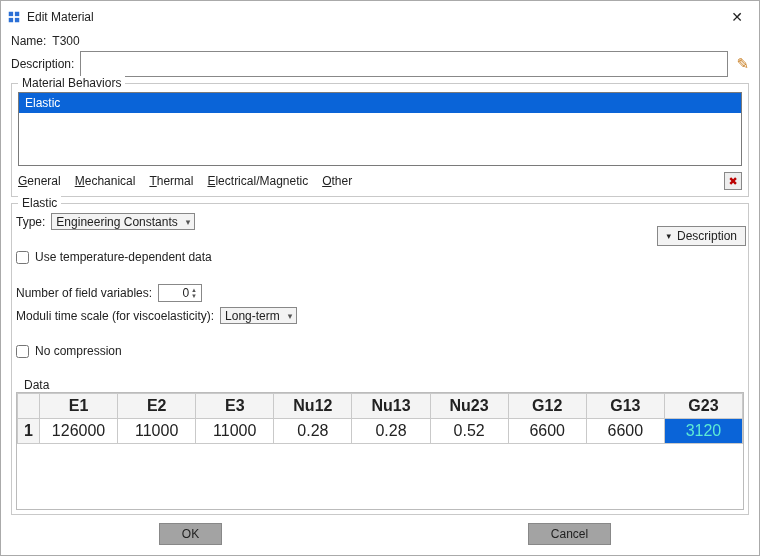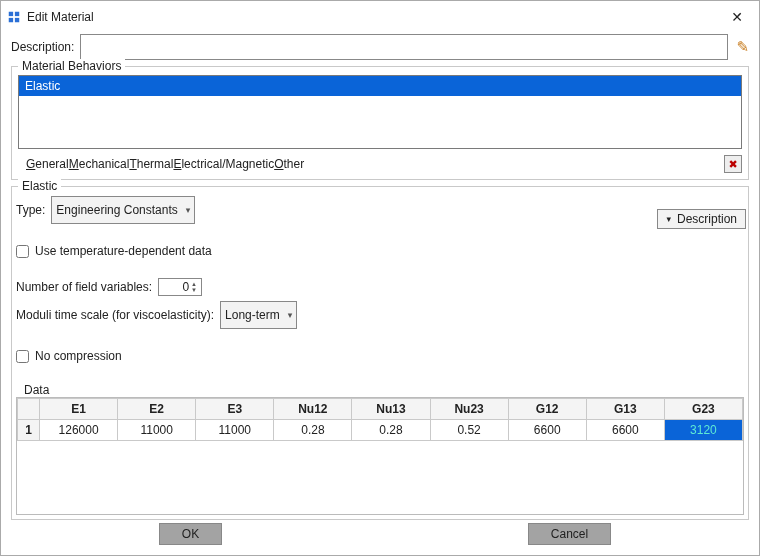--- a/index.html
+++ b/index.html
@@ -11,43 +11,43 @@
 .content { padding: 0 10px; }
 .row { display: flex; align-items: center; margin: 3px 0; }
 .row .label { margin-right: 6px; }
 .desc-input { flex: 1; height: 26px; border: 1px solid #888; background: #fff; padding: 2px 4px; }
 .pencil { margin-left: 8px; font-size: 15px; color: #c77b1d; cursor: pointer; }
 .groupbox { border: 1px solid #c9c9c9; margin-top: 6px; padding: 4px 2px 2px 2px; position: relative; }
 .groupbox .legend { position: absolute; top: -8px; left: 6px; background: #fff; padding: 0 4px; font-size: 12px; color: #222; }
 .behaviors-list { border: 1px solid #7a7a7a; height: 74px; margin: 4px; background: #fff; }
 .behaviors-list .item { padding: 3px 6px; }
 .behaviors-list .item.selected { background: #0a64d8; color: #fff; }
-.menubar { display: flex; align-items: center; margin: 6px 4px 4px 12px; }
+.menubar { display: flex; align-items: center; gap: 14px; margin: 6px 4px 4px 4px; }
 .menubar .menu { cursor: pointer; }
 .menubar .menu span.ul { text-decoration: underline; }
 .menubar .spacer { flex: 1; }
 .palette-btn { width: 18px; height: 18px; border: 1px solid #888; background: #eee; display: inline-flex; align-items: center; justify-content: center; font-size: 11px; color: #b00; }
 .elastic-area { margin-top: 6px; position: relative; }
 .field-row { display: flex; align-items: center; margin: 5px 2px; }
 .field-row label { margin-right: 6px; }
-.select { border: 1px solid #888; background: #f3f3f3; height: 28px; display: inline-flex; align-items: center; padding: 0 4px; }
+.select { border: 1px solid #888; background: #f3f3f3; height: 17px; display: inline-flex; align-items: center; padding: 0 4px; }
 .select .caret { margin-left: 8px; font-size: 9px; color: #555; }
 .suboptions { position: absolute; right: 2px; top: 22px; border: 1px solid #888; background: #f3f3f3; padding: 2px 8px; display: inline-flex; align-items: center; gap: 6px; }
 .suboptions .tri { font-size: 9px; }
 .chk { display: flex; align-items: center; gap: 6px; margin: 20px 2px; }
 .chk input { width: 13px; height: 13px; }
 .spinner { display: inline-flex; align-items: center; }
 .spinner input { width: 44px; height: 18px; border: 1px solid #888; text-align: right; padding-right: 12px; }
 .spinner .spins { display: inline-flex; flex-direction: column; margin-left: -11px; }
 .spinner .spins span { font-size: 6px; line-height: 6px; cursor: pointer; color:#555; }
 .data-box { margin: 6px 2px 2px 2px; }
 .data-legend { margin-left: 4px; margin-bottom: -8px; background:#fff; padding:0 4px; display:inline-block; position:relative; z-index:2; }
 .data-table-wrap { border: 1px solid #bbb; height: 118px; overflow: hidden; background:#fff; }
 table { border-collapse: collapse; width: 100%; table-layout: fixed; }
-th, td { border: 1px solid #c9c9c9; padding: 3px 0; text-align: center; font-size: 12px; }
+th, td { border: 1px solid #c9c9c9; padding: 3px 0; text-align: center; font-size: 16px; }
 th { background: #f4f4f4; font-weight: 600; }
 th.rownum, td.rownum { width: 22px; background: #f4f4f4; font-weight: 600; }
 td.selcell { background: #0a64d8; color: #5eead4; }
 .buttonbar { position: absolute; bottom: 10px; left: 0; right: 0; display: flex; }
 .buttonbar .half { flex: 1; display: flex; justify-content: center; }
 .btn { border: 1px solid #888; background: #a3a3a3; padding: 3px 22px; cursor: pointer; }
 </style>
 </head>
 <body>
 
@@ -61,20 +61,24 @@
           <rect x="9" y="9" width="5" height="5" fill="#2a6fd6"></rect>
         </svg>
     </span>
     <span>Edit Material</span>
   </div>
   <span class="close-x">✕</span>
 </div>
 
 <div class="content">
 
+  <div class="row">
+    <span class="label">Name:</span>
+    <span>T300</span>
+  </div>
 
   <div class="row">
     <span class="label">Description:</span>
     <input class="desc-input" type="text" value="" style="">
     <span class="pencil">✎</span>
   </div>
 
   <div class="groupbox">
     <span class="legend">Material Behaviors</span>
     <div class="behaviors-list">

